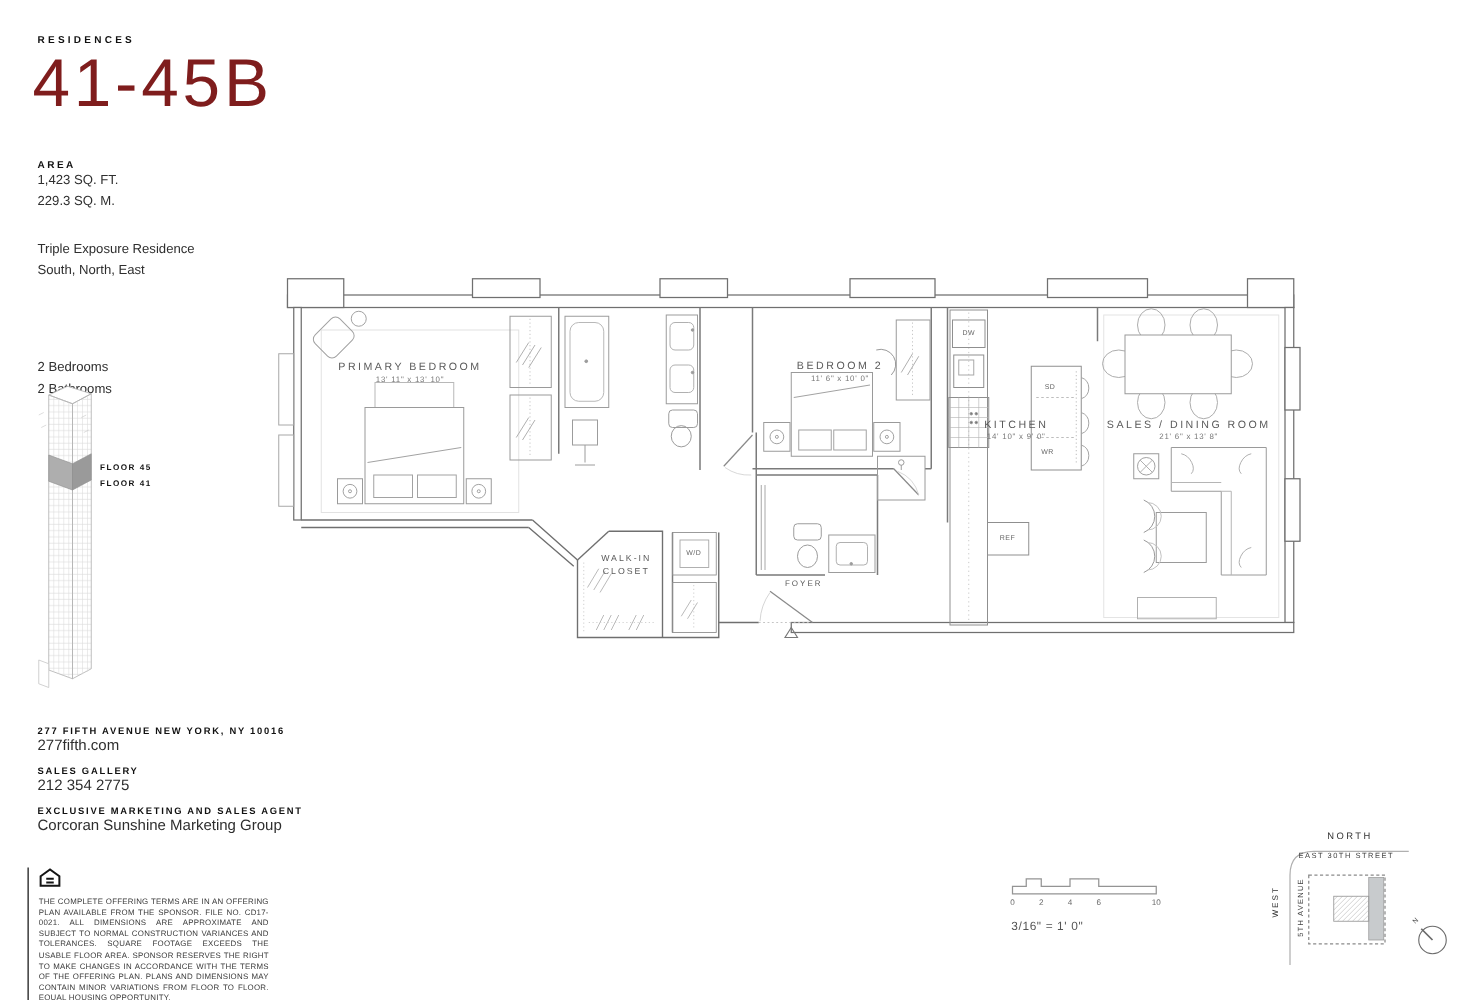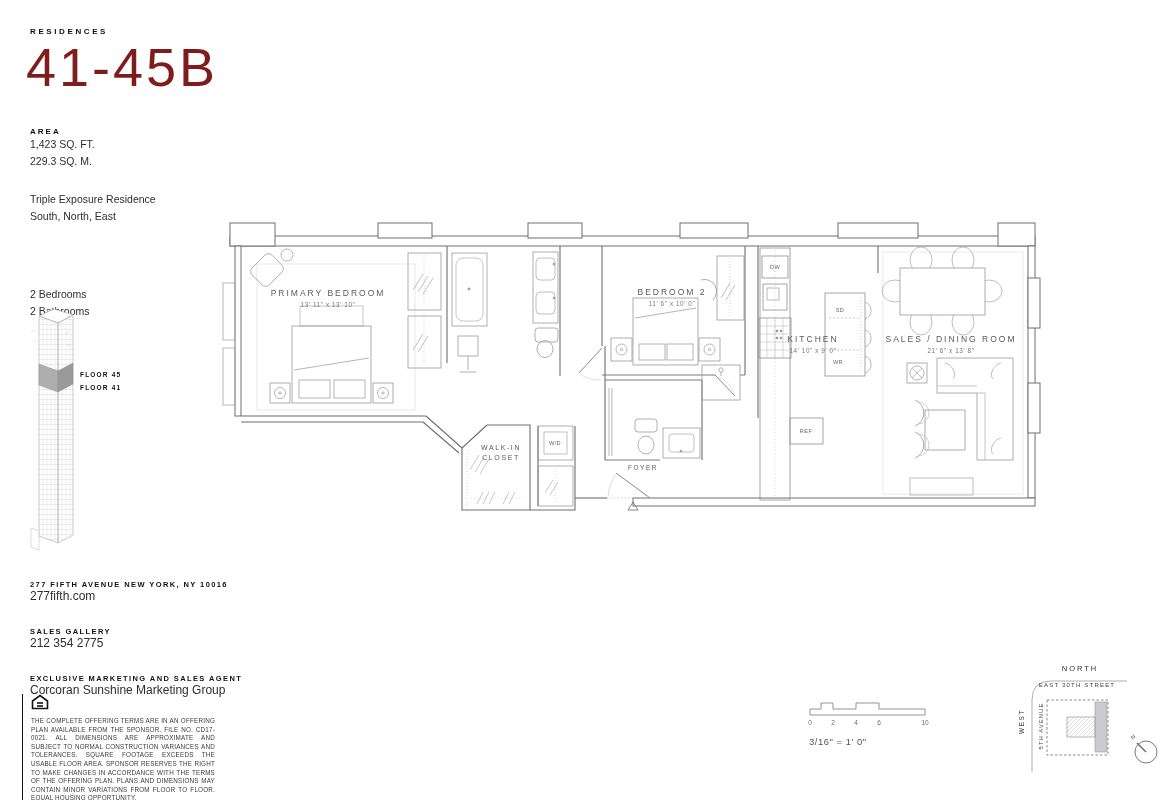--- a/index.html
+++ b/index.html
@@ -13,21 +13,21 @@
   .body-txt{font-size:10.5px;color:#2e2e2e;line-height:17px;}
   .blk{position:absolute;left:30px;}
   .area-blk{top:127px;}
   .exp-blk{top:191px;}
   .sum-blk{top:240px;margin-top:46px;}
 
   .tower{position:absolute;left:25px;top:300px;}
   .floor-lbl{position:absolute;font-size:6.5px;font-weight:bold;letter-spacing:1.2px;color:#111;white-space:nowrap;}
 
   .contact{position:absolute;left:30px;top:580px;}
-  .contact .cap{font-size:7.5px;font-weight:bold;letter-spacing:1.4px;color:#111;margin-top:24px;}
+  .contact .cap{font-size:7.5px;font-weight:bold;letter-spacing:1.4px;color:#111;margin-top:9px;}
   .contact .val{font-size:12px;color:#2e2e2e;margin-top:0;}
 
   .disclaimer{position:absolute;left:22px;top:694px;width:184px;border-left:1px solid #141414;padding-left:8px;}
   .disclaimer .txt{font-size:6.3px;line-height:8.6px;color:#3a3a3a;text-align:justify;letter-spacing:.2px;margin-top:3px;}
 
   
   .plan{position:absolute;left:215px;top:198px;width:830px;height:330px;}
   .plan svg{position:absolute;left:0;top:0;}
   .lbl{position:absolute;transform:translate(-50%,-50%);white-space:nowrap;color:#5a5a5a;
        font-size:8.5px;letter-spacing:2px;text-align:center;}

